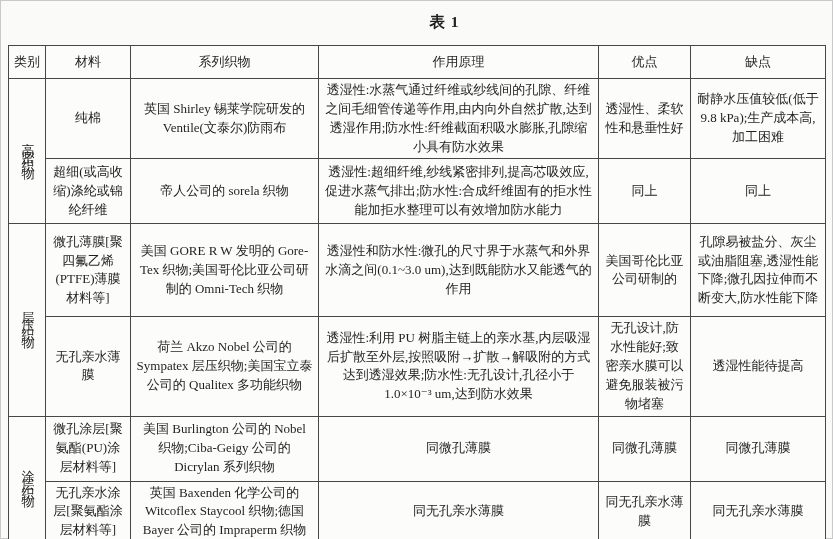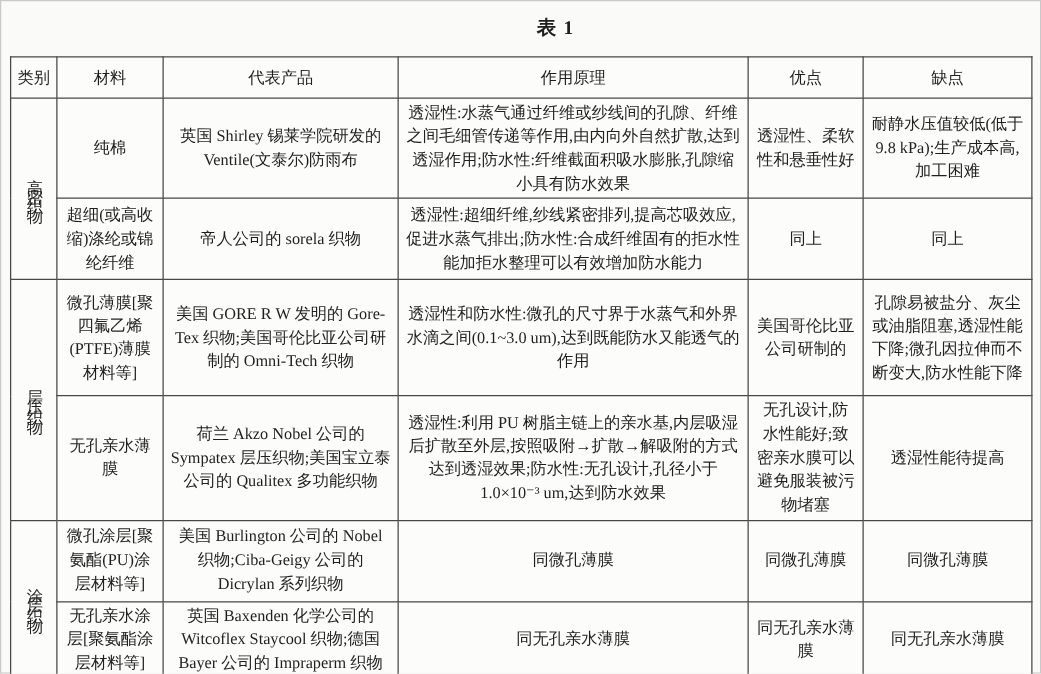--- a/index.html
+++ b/index.html
@@ -85,21 +85,21 @@
     <col style="width:85px">
     <col style="width:188px">
     <col style="width:280px">
     <col style="width:92px">
     <col style="width:135px">
   </colgroup>
   <tbody>
     <tr class="h-head">
       <th>类别</th>
       <th>材料</th>
-      <th>代表产品</th>
+      <th>系列织物</th>
       <th>作用原理</th>
       <th>优点</th>
       <th>缺点</th>
     </tr>
 
     <tr class="h-r0">
       <td class="cat" rowspan="2"><span class="vtext">高密织物</span></td>
       <td>纯棉</td>
       <td>英国 Shirley 锡莱学院研发的 Ventile(文泰尔)防雨布</td>
       <td class="principle">透湿性:水蒸气通过纤维或纱线间的孔隙、纤维之间毛细管传递等作用,由内向外自然扩散,达到透湿作用;防水性:纤维截面积吸水膨胀,孔隙缩小具有防水效果</td>

